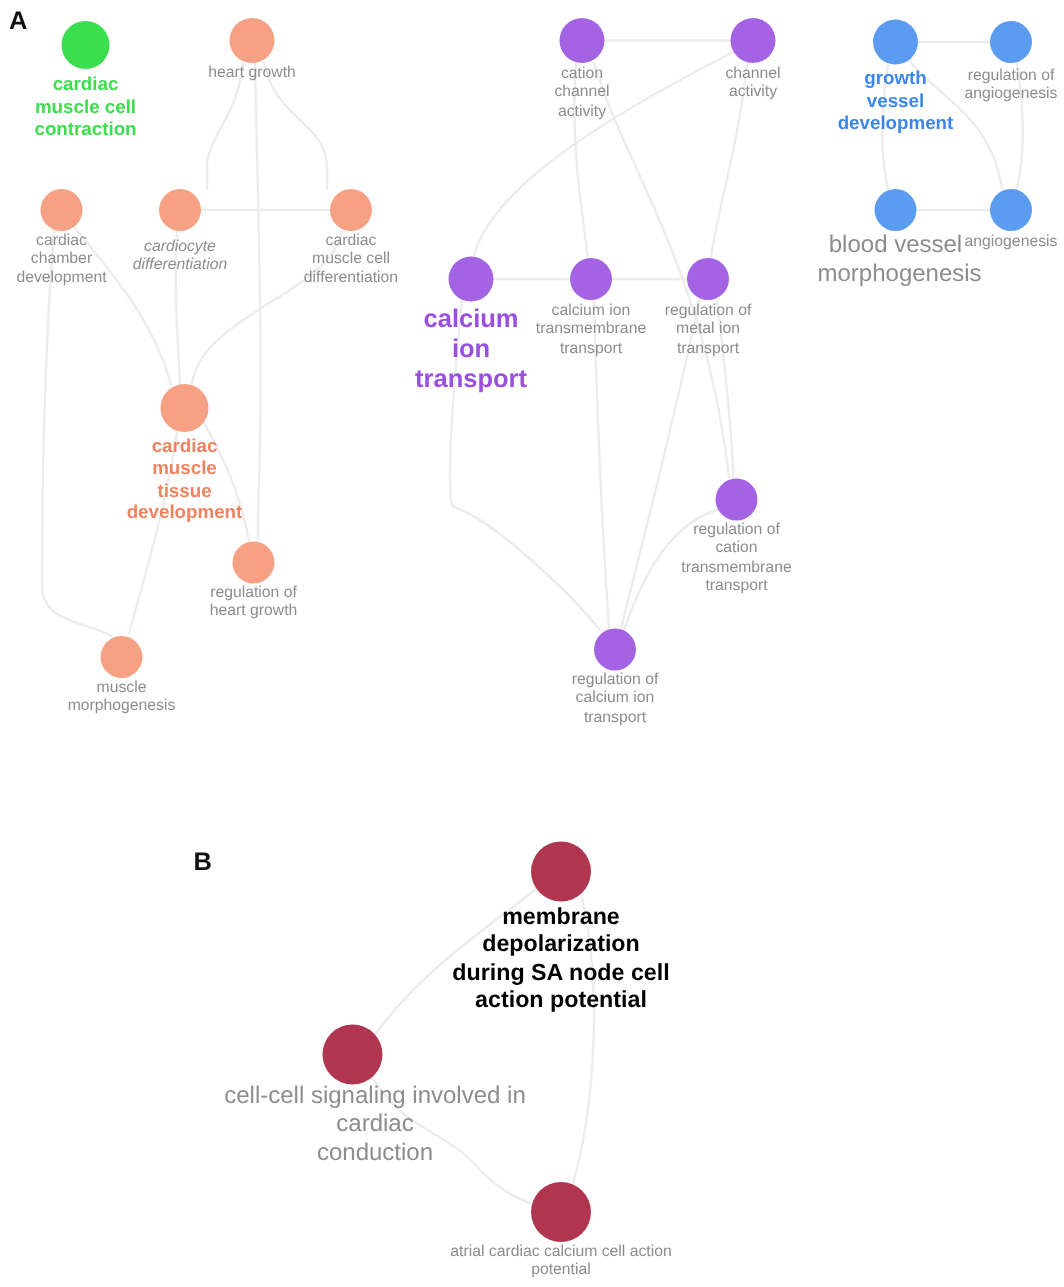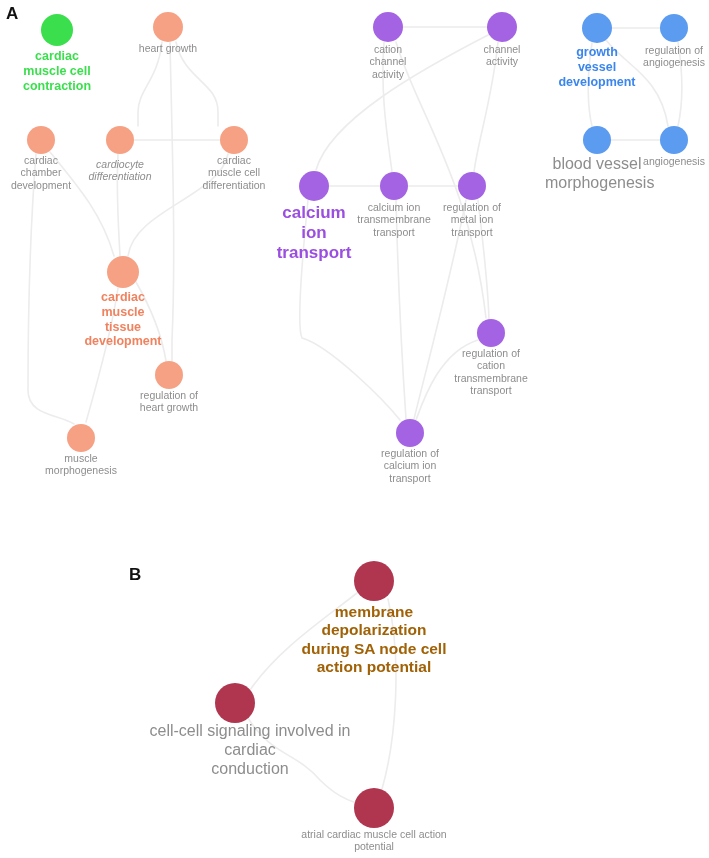--- a/index.html
+++ b/index.html
@@ -123,23 +123,23 @@
 calcium ion
 transport</div>
       <div class="nlabel hub" style="left: 597px; top: 45px; width: 96px; margin-left: 0px; font-size: 12.5px; color: rgb(59, 134, 237);">growth
 vessel
 development</div>
       <div class="nlabel small" style="left: 674px; top: 44px; width: 98px; margin-left: 0px; font-size: 10.5px; color: rgb(141, 141, 141);">regulation of
 angiogenesis</div>
       <div class="nlabel small" style="left: 597px; top: 155px; width: 104px; margin-left: 0px; font-size: 16px; color: rgb(141, 141, 141);">blood vessel
 morphogenesis</div>
       <div class="nlabel small" style="left: 674px; top: 155px; width: 86px; margin-left: 0px; font-size: 10.5px; color: rgb(141, 141, 141);">angiogenesis</div>
-      <div class="nlabel hub" style="left: 374px; top: 603px; width: 230px; margin-left: 0px; font-size: 15.5px; color: #a16207; text-align: center;">membrane
+      <div class="nlabel hub" style="left: 374px; top: 603px; width: 230px; margin-left: 0px; font-size: 15.5px; color: #000000; text-align: center;">membrane
 depolarization
 during SA node cell
 action potential</div>
       <div class="nlabel small" style="left: 250px; top: 722px; width: 214px; margin-left: 0px; font-size: 16px; color: rgb(141, 141, 141);">cell-cell signaling involved in cardiac
 conduction</div>
-      <div class="nlabel small" style="left: 374px; top: 828px; width: 210px; margin-left: 0px; font-size: 10.5px; color: rgb(141, 141, 141);">atrial cardiac muscle cell action
+      <div class="nlabel small" style="left: 374px; top: 828px; width: 210px; margin-left: 0px; font-size: 10.5px; color: rgb(141, 141, 141);">atrial cardiac calcium cell action
 potential</div>
     </div>
 
 </div>
 
 </body></html>

